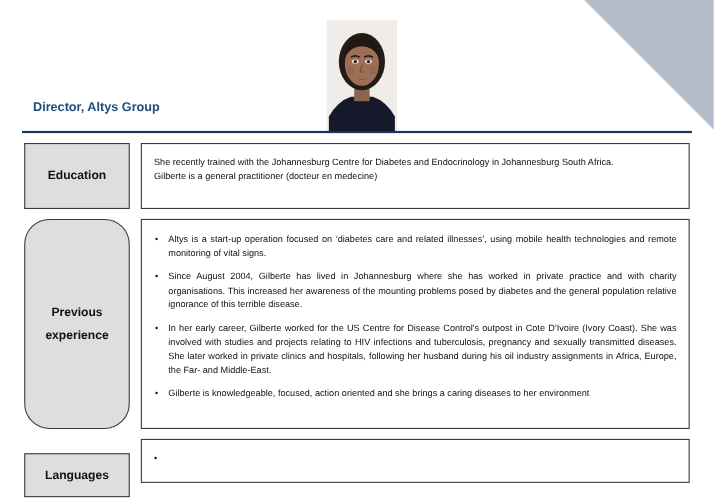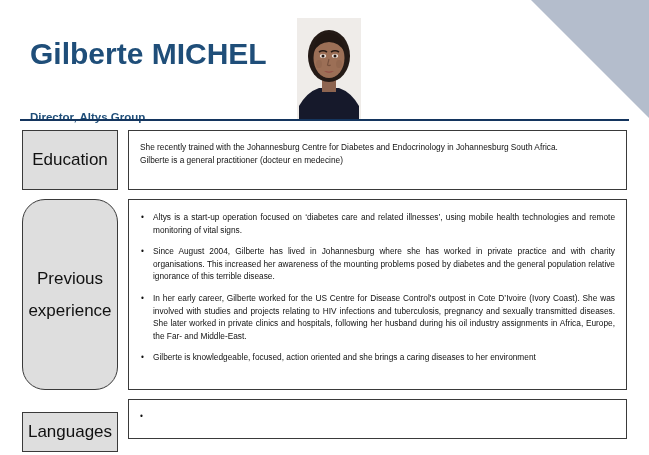--- a/index.html
+++ b/index.html
@@ -43,21 +43,20 @@
     white-space: nowrap;
   }
   .person-role {
     position: absolute;
     left: 30px;
     top: 92px;
     font-size: 11.5px;
     font-weight: bold;
     color: #1f4e79;
     white-space: nowrap;
-    margin-top: 19px;
   }
 
   
   .photo {
     position: absolute;
     left: 297px;
     top: 18px;
     width: 64px;
     height: 103px;
     overflow: hidden;
@@ -138,22 +137,22 @@
     width: 96px;
     box-sizing: border-box;
     background: #dedede;
     border: 1px solid #3a3a3a;
     display: flex;
     align-items: center;
     justify-content: center;
     text-align: center;
   }
   .label-text {
-    font-size: 17px;
-    font-weight: normal;
+    font-size: 11px;
+    font-weight: bold;
     color: #111111;
     line-height: 1.85;
   }
   .content-box {
     position: absolute;
     left: 128px;
     width: 499px;
     box-sizing: border-box;
     background: #ffffff;
     border: 1px solid #3a3a3a;
@@ -203,21 +202,20 @@
   #row-experience .content-box { padding-top: 11px; padding-left: 10px; padding-right: 11px; }
   #row-education .content-box { padding-top: 10px; padding-left: 11px; }
 </style>
 </head>
 <body>
 
 <div id="slide">
 
   <div class="corner-triangle"></div>
 
-  <div class="person-name">Gilberte MICHEL</div>
   <div class="person-role">Director, Altys Group</div>
 
   <div class="photo">
     <svg width="64" height="103" viewBox="0 0 64 103" xmlns="http://www.w3.org/2000/svg">
       <rect x="0" y="0" width="64" height="103" fill="#efece9"></rect>
 
       <path d="M2 103 L2 88 Q10 74 22 70 L42 70 Q54 74 62 88 L62 103 Z" fill="#16192b"></path>
 
       <rect x="25" y="58" width="14" height="16" fill="#8d6450"></rect>
 

